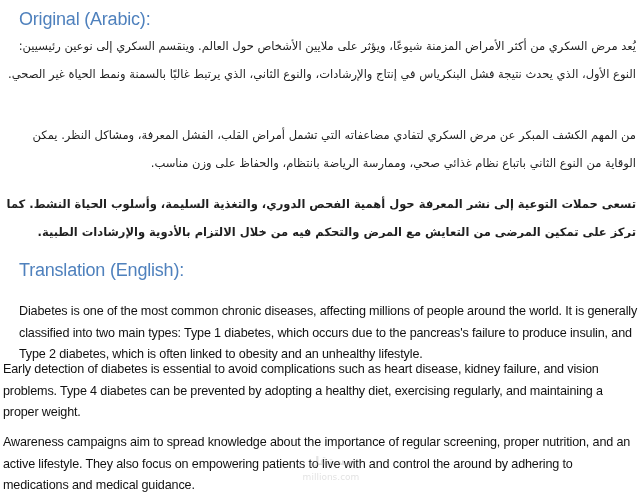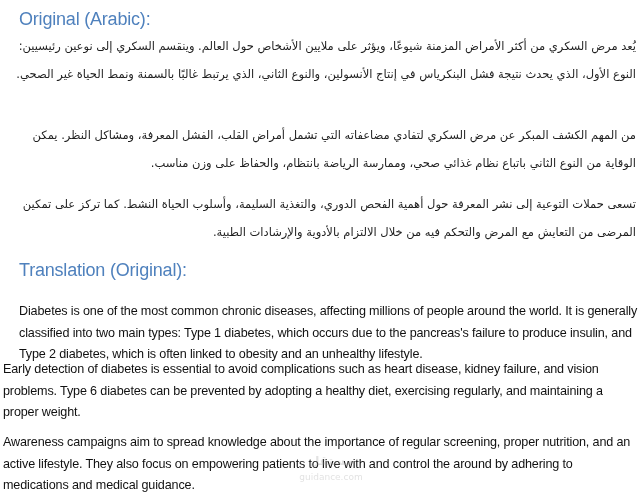--- a/index.html
+++ b/index.html
@@ -41,21 +41,21 @@
       width: 632px;
       direction: rtl;
       text-align: right;
       font-family: "DejaVu Sans", sans-serif;
       font-size: 11.5px;
       line-height: 28px;
       color: #1f1f1f;
     }
     .ar-p1 { top: 32px; }
     .ar-p2 { top: 121px; }
-    .ar-p3 { top: 190px; }
+    .ar-p3 { top: 190px; font-weight: bold; }
 
     .en-para {
       position: absolute;
       left: 3px;
       width: 632px;
       font-family: "Liberation Sans", "DejaVu Sans", sans-serif;
       font-size: 12.6px;
       line-height: 21.5px;
       color: #111111;
       letter-spacing: -0.15px;
@@ -86,32 +86,32 @@
       line-height: 10px;
     }
   </style>
 </head>
 <body>
 
 <div class="page">
 
   <div class="heading heading-arabic">Original (Arabic):</div>
 
-  <p class="ar-para ar-p1" style="margin:0">يُعد مرض السكري من أكثر الأمراض المزمنة شيوعًا، ويؤثر على ملايين الأشخاص حول العالم. وينقسم السكري إلى نوعين رئيسيين: النوع الأول، الذي يحدث نتيجة فشل البنكرياس في إنتاج الأنسولين، والنوع الثاني، الذي يرتبط غالبًا بالسمنة ونمط الحياة غير الصحي.</p>
+  <p class="ar-para ar-p1" style="margin:0">يُعد مرض السكري من أكثر الأمراض المزمنة شيوعًا، ويؤثر على ملايين الأشخاص حول العالم. وينقسم السكري إلى نوعين رئيسيين: النوع الأول، الذي يحدث نتيجة فشل البنكرياس في إنتاج والإرشادات، والنوع الثاني، الذي يرتبط غالبًا بالسمنة ونمط الحياة غير الصحي.</p>
 
   <p class="ar-para ar-p2" style="margin:0">من المهم الكشف المبكر عن مرض السكري لتفادي مضاعفاته التي تشمل أمراض القلب، الفشل المعرفة، ومشاكل النظر. يمكن الوقاية من النوع الثاني باتباع نظام غذائي صحي، وممارسة الرياضة بانتظام، والحفاظ على وزن مناسب.</p>
 
   <p class="ar-para ar-p3" style="margin:0">تسعى حملات التوعية إلى نشر المعرفة حول أهمية الفحص الدوري، والتغذية السليمة، وأسلوب الحياة النشط. كما تركز على تمكين المرضى من التعايش مع المرض والتحكم فيه من خلال الالتزام بالأدوية والإرشادات الطبية.</p>
 
-  <div class="heading heading-english">Translation (Original):</div>
+  <div class="heading heading-english">Translation (English):</div>
 
   <p class="en-para en-p1" style="margin:16px">Diabetes is one of the most common chronic diseases, affecting millions of people around the world. It is generally classified into two main types: Type 1 diabetes, which occurs due to the pancreas's failure to produce insulin, and Type 2 diabetes, which is often linked to obesity and an unhealthy lifestyle.</p>
 
-  <p class="en-para en-p2" style="margin:0">Early detection of diabetes is essential to avoid complications such as heart disease, kidney failure, and vision problems. Type 6 diabetes can be prevented by adopting a healthy diet, exercising regularly, and maintaining a proper weight.</p>
+  <p class="en-para en-p2" style="margin:0">Early detection of diabetes is essential to avoid complications such as heart disease, kidney failure, and vision problems. Type 4 diabetes can be prevented by adopting a healthy diet, exercising regularly, and maintaining a proper weight.</p>
 
   <p class="en-para en-p3" style="margin:0">Awareness campaigns aim to spread knowledge about the importance of regular screening, proper nutrition, and an active lifestyle. They also focus on empowering patients to live with and control the around by adhering to medications and medical guidance.</p>
 
   <div class="watermark">
     <span class="wm-logo">مستقل</span>
-    <span class="wm-site">guidance.com</span>
+    <span class="wm-site">millions.com</span>
   </div>
 
 </div>
 
 </body></html>

